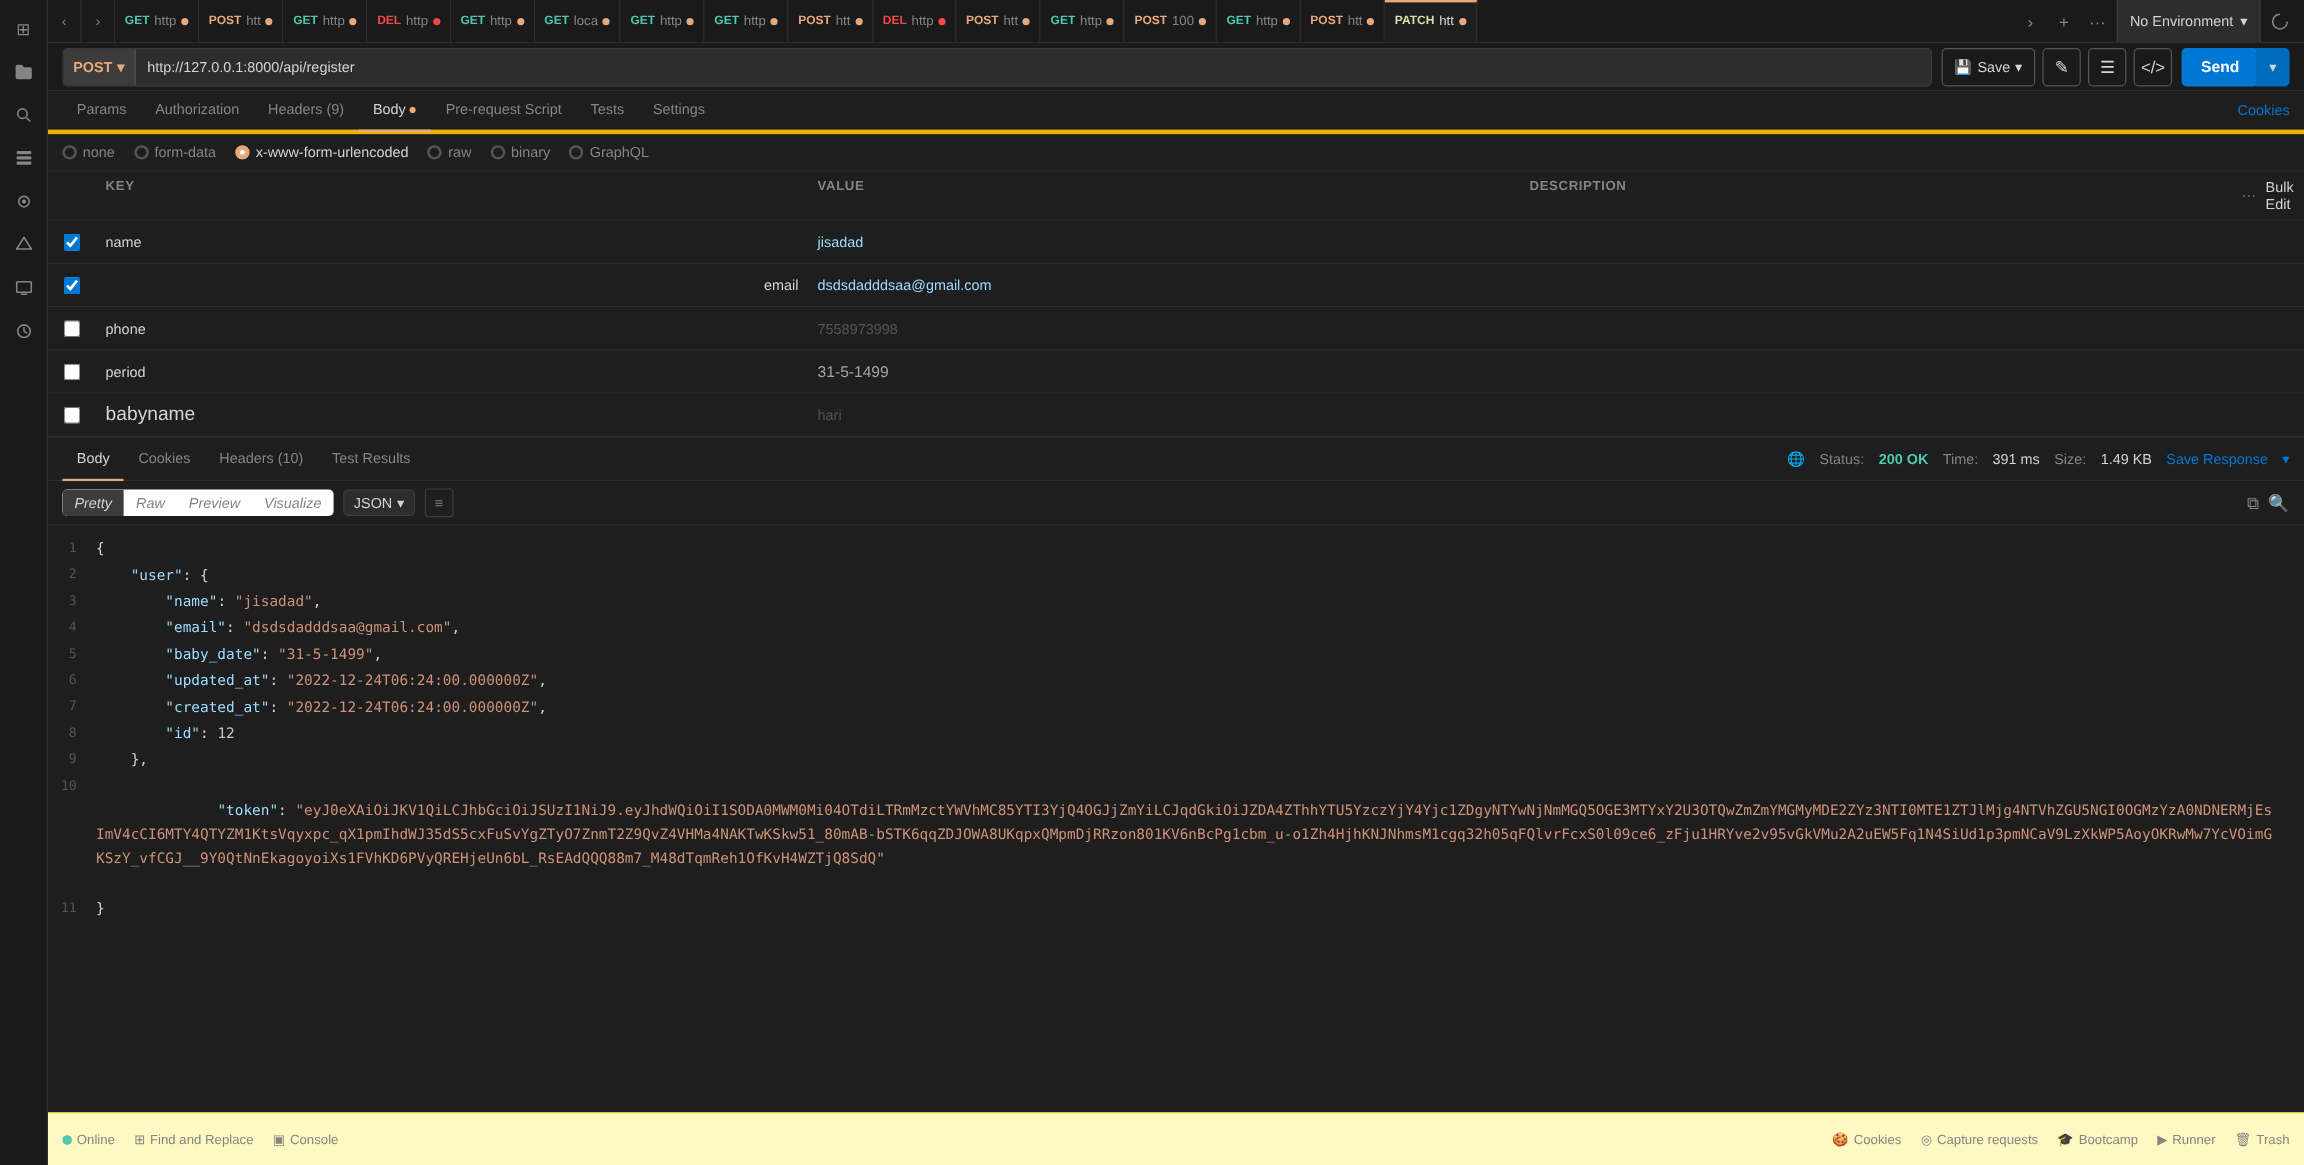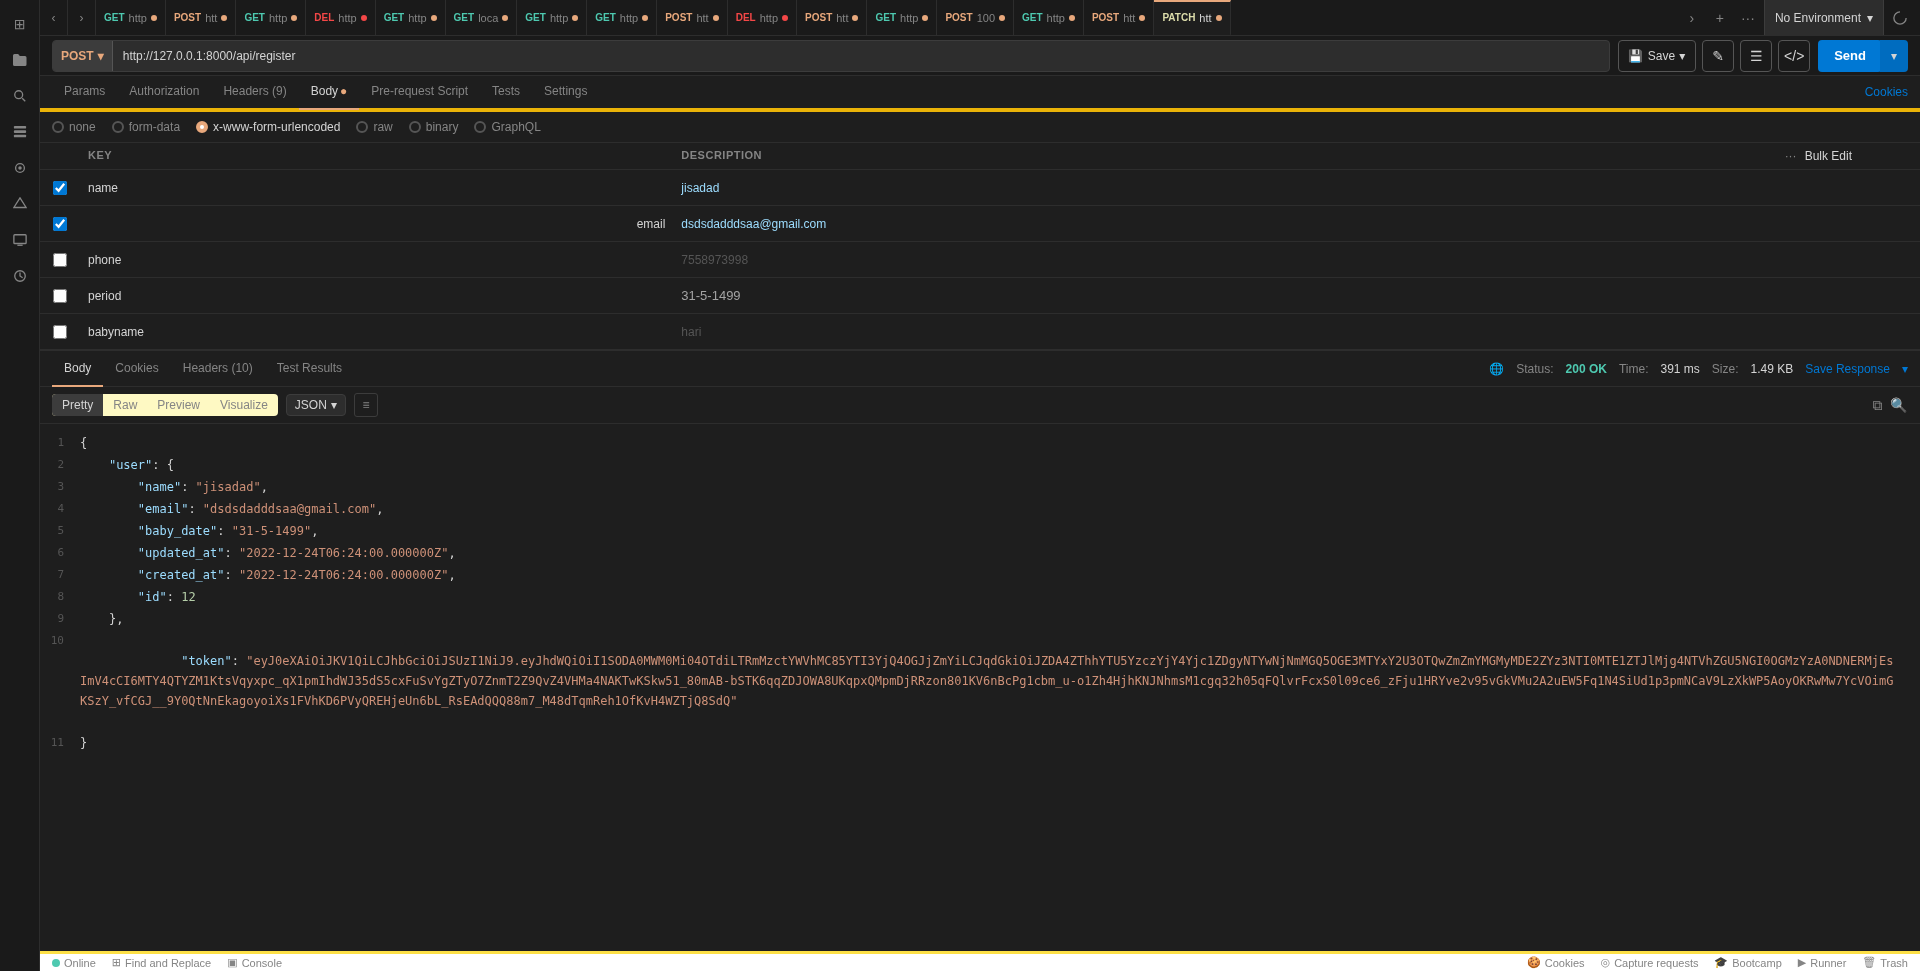--- a/index.html
+++ b/index.html
@@ -352,23 +352,24 @@
       display: flex;
       align-items: center;
       padding: 6px 12px;
       gap: 8px;
       background: #1e1e1e;
       border-bottom: 1px solid #2d2d2d;
       flex-shrink: 0;
     }
     .resp-format-tabs {
       display: flex;
-      background: #fef9c3;
+      background: #ffffff;
       border-radius: 4px;
       overflow: hidden;
+      font-style: italic;
     }
     .resp-format-tab {
       padding: 4px 10px;
       cursor: pointer;
       color: #858585;
       font-size: 12px;
     }
     .resp-format-tab.active {
       background: #3c3c3c;
       color: #d4d4d4;
@@ -428,23 +429,23 @@
       line-height: 20px;
       padding-right: 20px;
     }
     .j-brace { color: #d4d4d4; }
     .j-key { color: #9cdcfe; }
     .j-string { color: #ce9178; }
     .j-number { color: #b5cea8; }
 
     
     .status-bar {
-      height: 20px;
-      background: #ffffff;
-      border-top: 3px solid #fde047;
+      height: 44px;
+      background: #fef9c3;
+      border-top: 1px solid #fde047;
       display: flex;
       align-items: center;
       padding: 0 12px;
       gap: 16px;
       flex-shrink: 0;
       font-size: 11px;
       color: #858585;
     }
     .status-bar-item {
       display: flex;
@@ -653,20 +654,21 @@
       </div>
       <div class="radio-option">
         <div class="radio-circle"></div>
         <span>GraphQL</span>
       </div>
     </div>
 
     <div style="display:grid; grid-template-columns: 40px 1fr 1fr 1fr 60px; border-bottom: 1px solid #2d2d2d; background:#1e1e1e;">
       <div style="padding:6px 8px;"></div>
       <div style="padding:6px 8px; color:#858585; font-size:11px; font-weight:600; letter-spacing:0.5px;">KEY</div>
+      <div style="padding:6px 8px; color:#858585; font-size:11px; font-weight:600; letter-spacing:0.5px;">VALUE</div>
       <div style="padding:6px 8px; color:#858585; font-size:11px; font-weight:600; letter-spacing:0.5px;">DESCRIPTION</div>
       <div style="padding:6px 8px; display:flex; align-items:center; justify-content:flex-end; gap:8px;">
         <span style="color:#858585; cursor:pointer;">···</span>
         <span style="color:#d4d4d4; font-size:12px; cursor:pointer;">Bulk Edit</span>
       </div>
     </div>
 
     <div style="display:grid; grid-template-columns: 40px 1fr 1fr 1fr 60px; border-bottom: 1px solid #2d2d2d; min-height:36px; align-items:center;">
       <div style="padding:0 8px; display:flex; justify-content:center;">
         <input type="checkbox" checked="" class="kv-checkbox" style="">
@@ -704,21 +706,21 @@
       <div style="padding:4px 8px; color:#d4d4d4; font-size:12px;">period</div>
       <div style="padding:4px 8px; color:#a3a3a3; font-size:13px;">31-5-1499</div>
       <div style="padding:4px 8px; font-size:12px;"></div>
       <div></div>
     </div>
 
     <div style="display:grid; grid-template-columns: 40px 1fr 1fr 1fr 60px; border-bottom: 1px solid #2d2d2d; min-height:36px; align-items:center;">
       <div style="padding:0 8px; display:flex; justify-content:center;">
         <input type="checkbox" class="kv-checkbox" style="">
       </div>
-      <div style="padding:4px 8px; color:#d4d4d4; font-size:12px;">babyname</div>
+      <div style="padding:4px 8px; color:#d4d4d4; font-size:16px;">babyname</div>
       <div style="padding:4px 8px; color:#555; font-size:12px;">hari</div>
       <div style="padding:4px 8px; font-size:12px;"></div>
       <div></div>
     </div>
   </div>
 
   <div class="response-area">
 
     <div class="response-header">
       <div class="resp-tabs">

